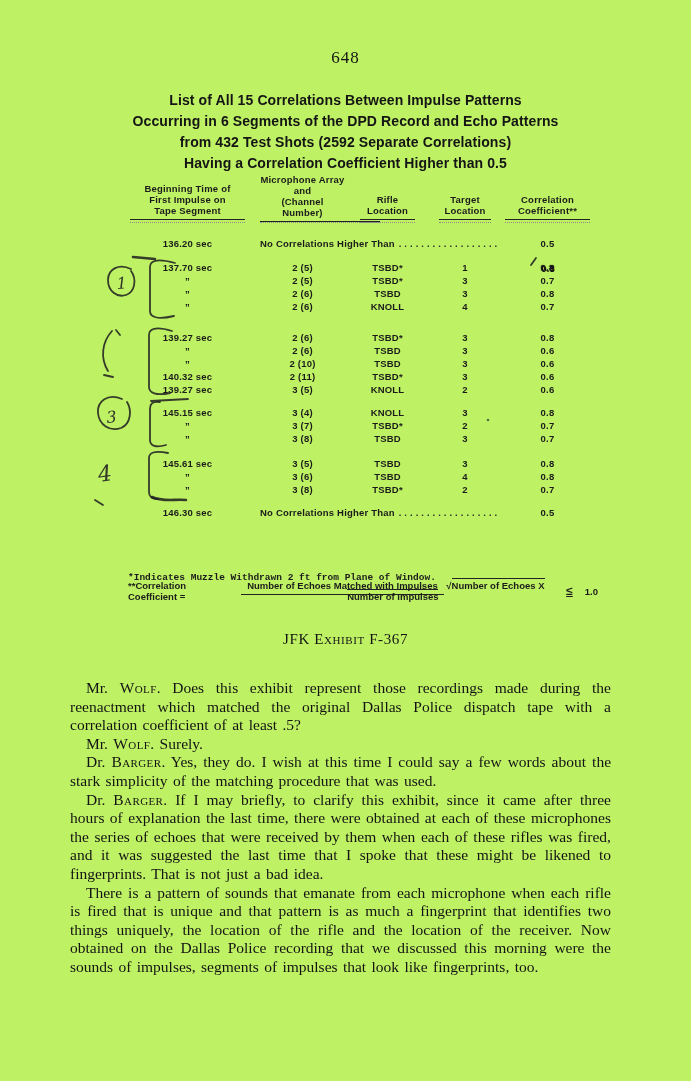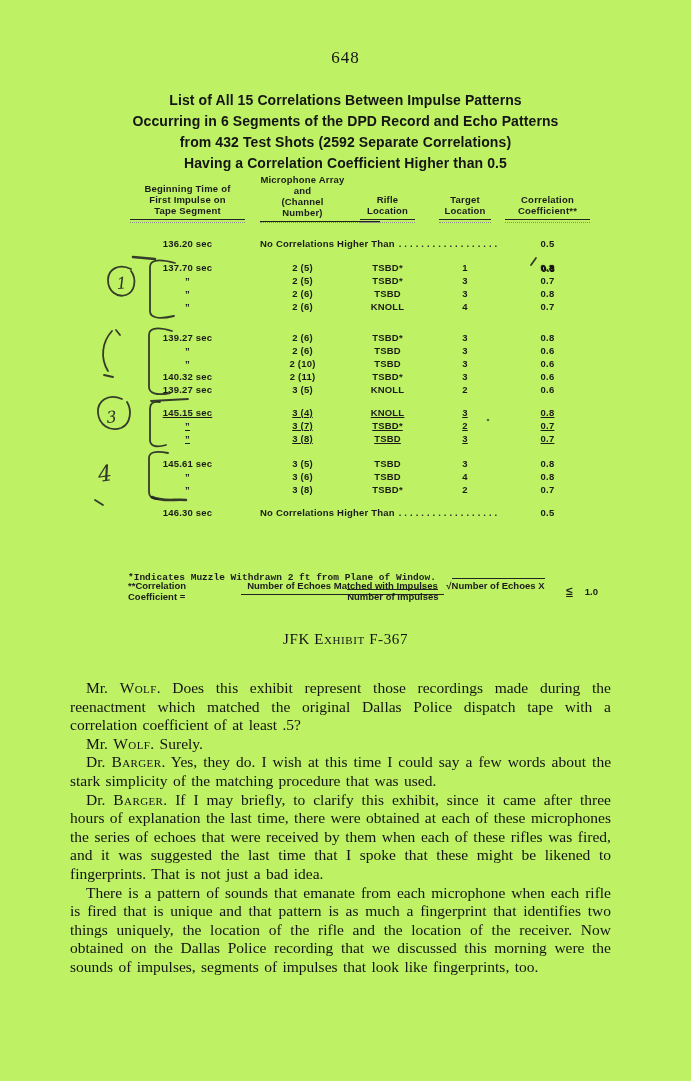--- a/index.html
+++ b/index.html
@@ -43,21 +43,21 @@
   .trow{display:grid;grid-template-columns:145px 85px 85px 70px 95px;height:13px;align-items:center;}
   .trow .cell{text-align:center;}
   .note-row{display:grid;grid-template-columns:145px 240px 95px;height:13px;align-items:center;}
   .note-row .ntime{text-align:center;}
   .note-row .nmid{display:flex;align-items:center;overflow:hidden;}
   .note-row .nmid .nlabel{white-space:nowrap;}
   .note-row .nmid .nleader{flex:1;overflow:hidden;white-space:nowrap;letter-spacing:3px;margin-left:4px;color:#2a2a2a;}
   .note-row .ncoef{text-align:center;}
   .tsection.s1{margin-top:11px;}
   .tsection.s2{margin-top:18px;}
-  .tsection.s3{margin-top:10px;text-decoration:underline;}
+  .tsection.s3{margin-top:10px;}
   .tsection.s4{margin-top:12px;}
   .tsection.s5{margin-top:10px;}
   .cell.smudge{font-weight:900;text-shadow:0 0 1px #000, .6px .6px .6px #111;}
   
   .fnote-muzzle{
     position:absolute;left:128px;top:572px;
     font-family:Liberation Mono, monospace;font-weight:700;font-size:9.5px;color:#1b1b1b;
   }
   .formula{
     position:absolute;left:128px;top:580px;width:470px;

